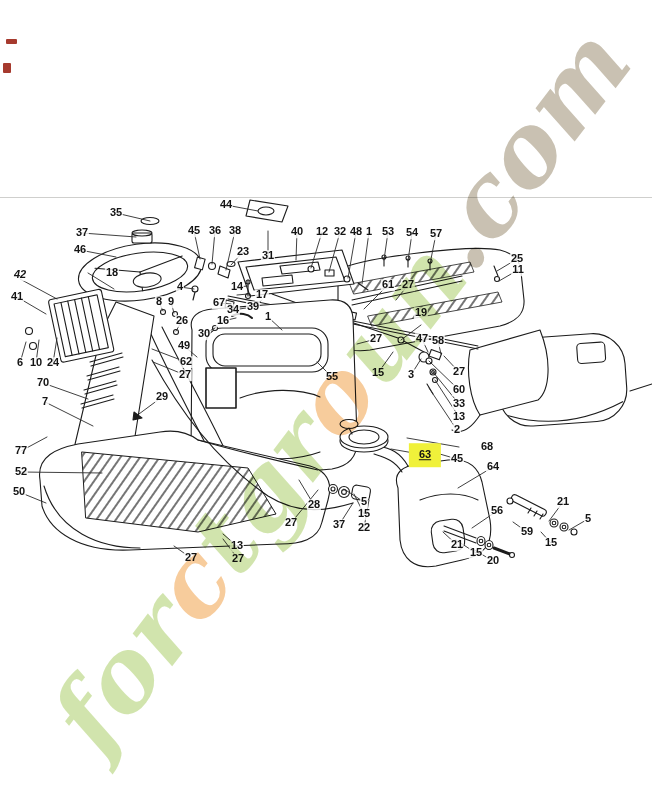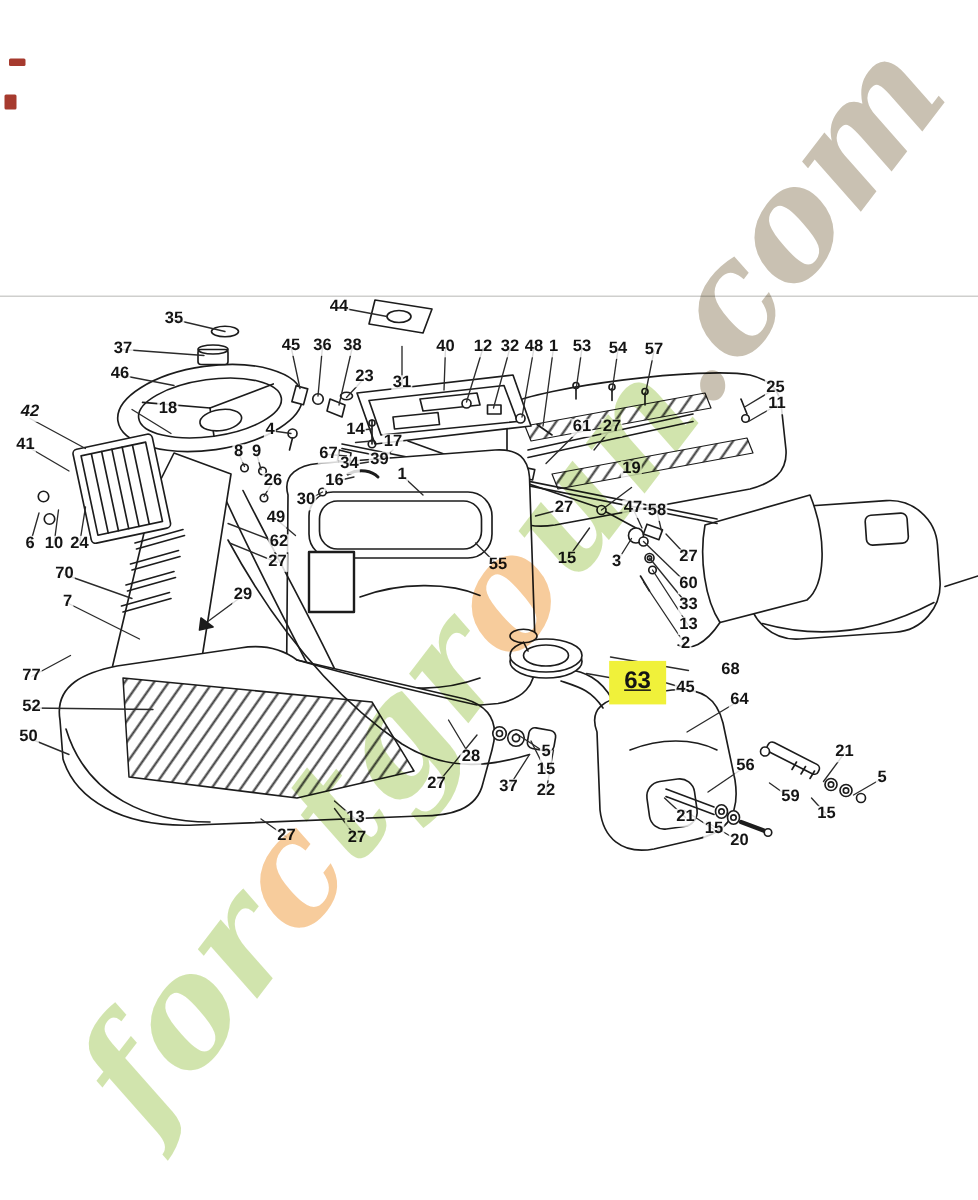--- a/index.html
+++ b/index.html
@@ -3,21 +3,21 @@
 <meta charset="utf-8">
 <style>
   html,body{margin:0;padding:0;background:#fff;}
   #stage{position:relative;width:652px;height:800px;background:#fff;overflow:hidden;
          font-family:"Liberation Sans",sans-serif;}
   #lineart{position:absolute;left:0;top:0;z-index:10;}
   .rule{position:absolute;left:0;top:197px;width:652px;height:1px;background:#cfcfcd;z-index:5;}
   .callout{position:absolute;transform:translate(-50%,-50%);font:bold 11px "Liberation Sans",sans-serif;
            color:#141414;background:rgba(255,255,255,.82);padding:0 1px;line-height:1.05;z-index:30;
            white-space:nowrap;}
-  .callout.hl{font-size:16px;padding:6px 10px;background:#f0f13a;z-index:31;text-decoration:underline;}
+  .callout.hl{font-size:11px;padding:6px 10px;background:#f0f13a;z-index:31;text-decoration:underline;}
   #watermark{position:absolute;left:74px;top:688px;transform:rotate(-52.5deg);transform-origin:0 50%;
              font-family:"DejaVu Serif",serif;font-style:italic;font-weight:bold;font-size:99px;
              white-space:nowrap;letter-spacing:1px;mix-blend-mode:multiply;opacity:.95;
              pointer-events:none;z-index:50;line-height:1;}
   .mark{position:absolute;background:#a63a2e;z-index:6;border-radius:1px;}
 </style>
 </head>
 <body>
 
 <div id="stage">

